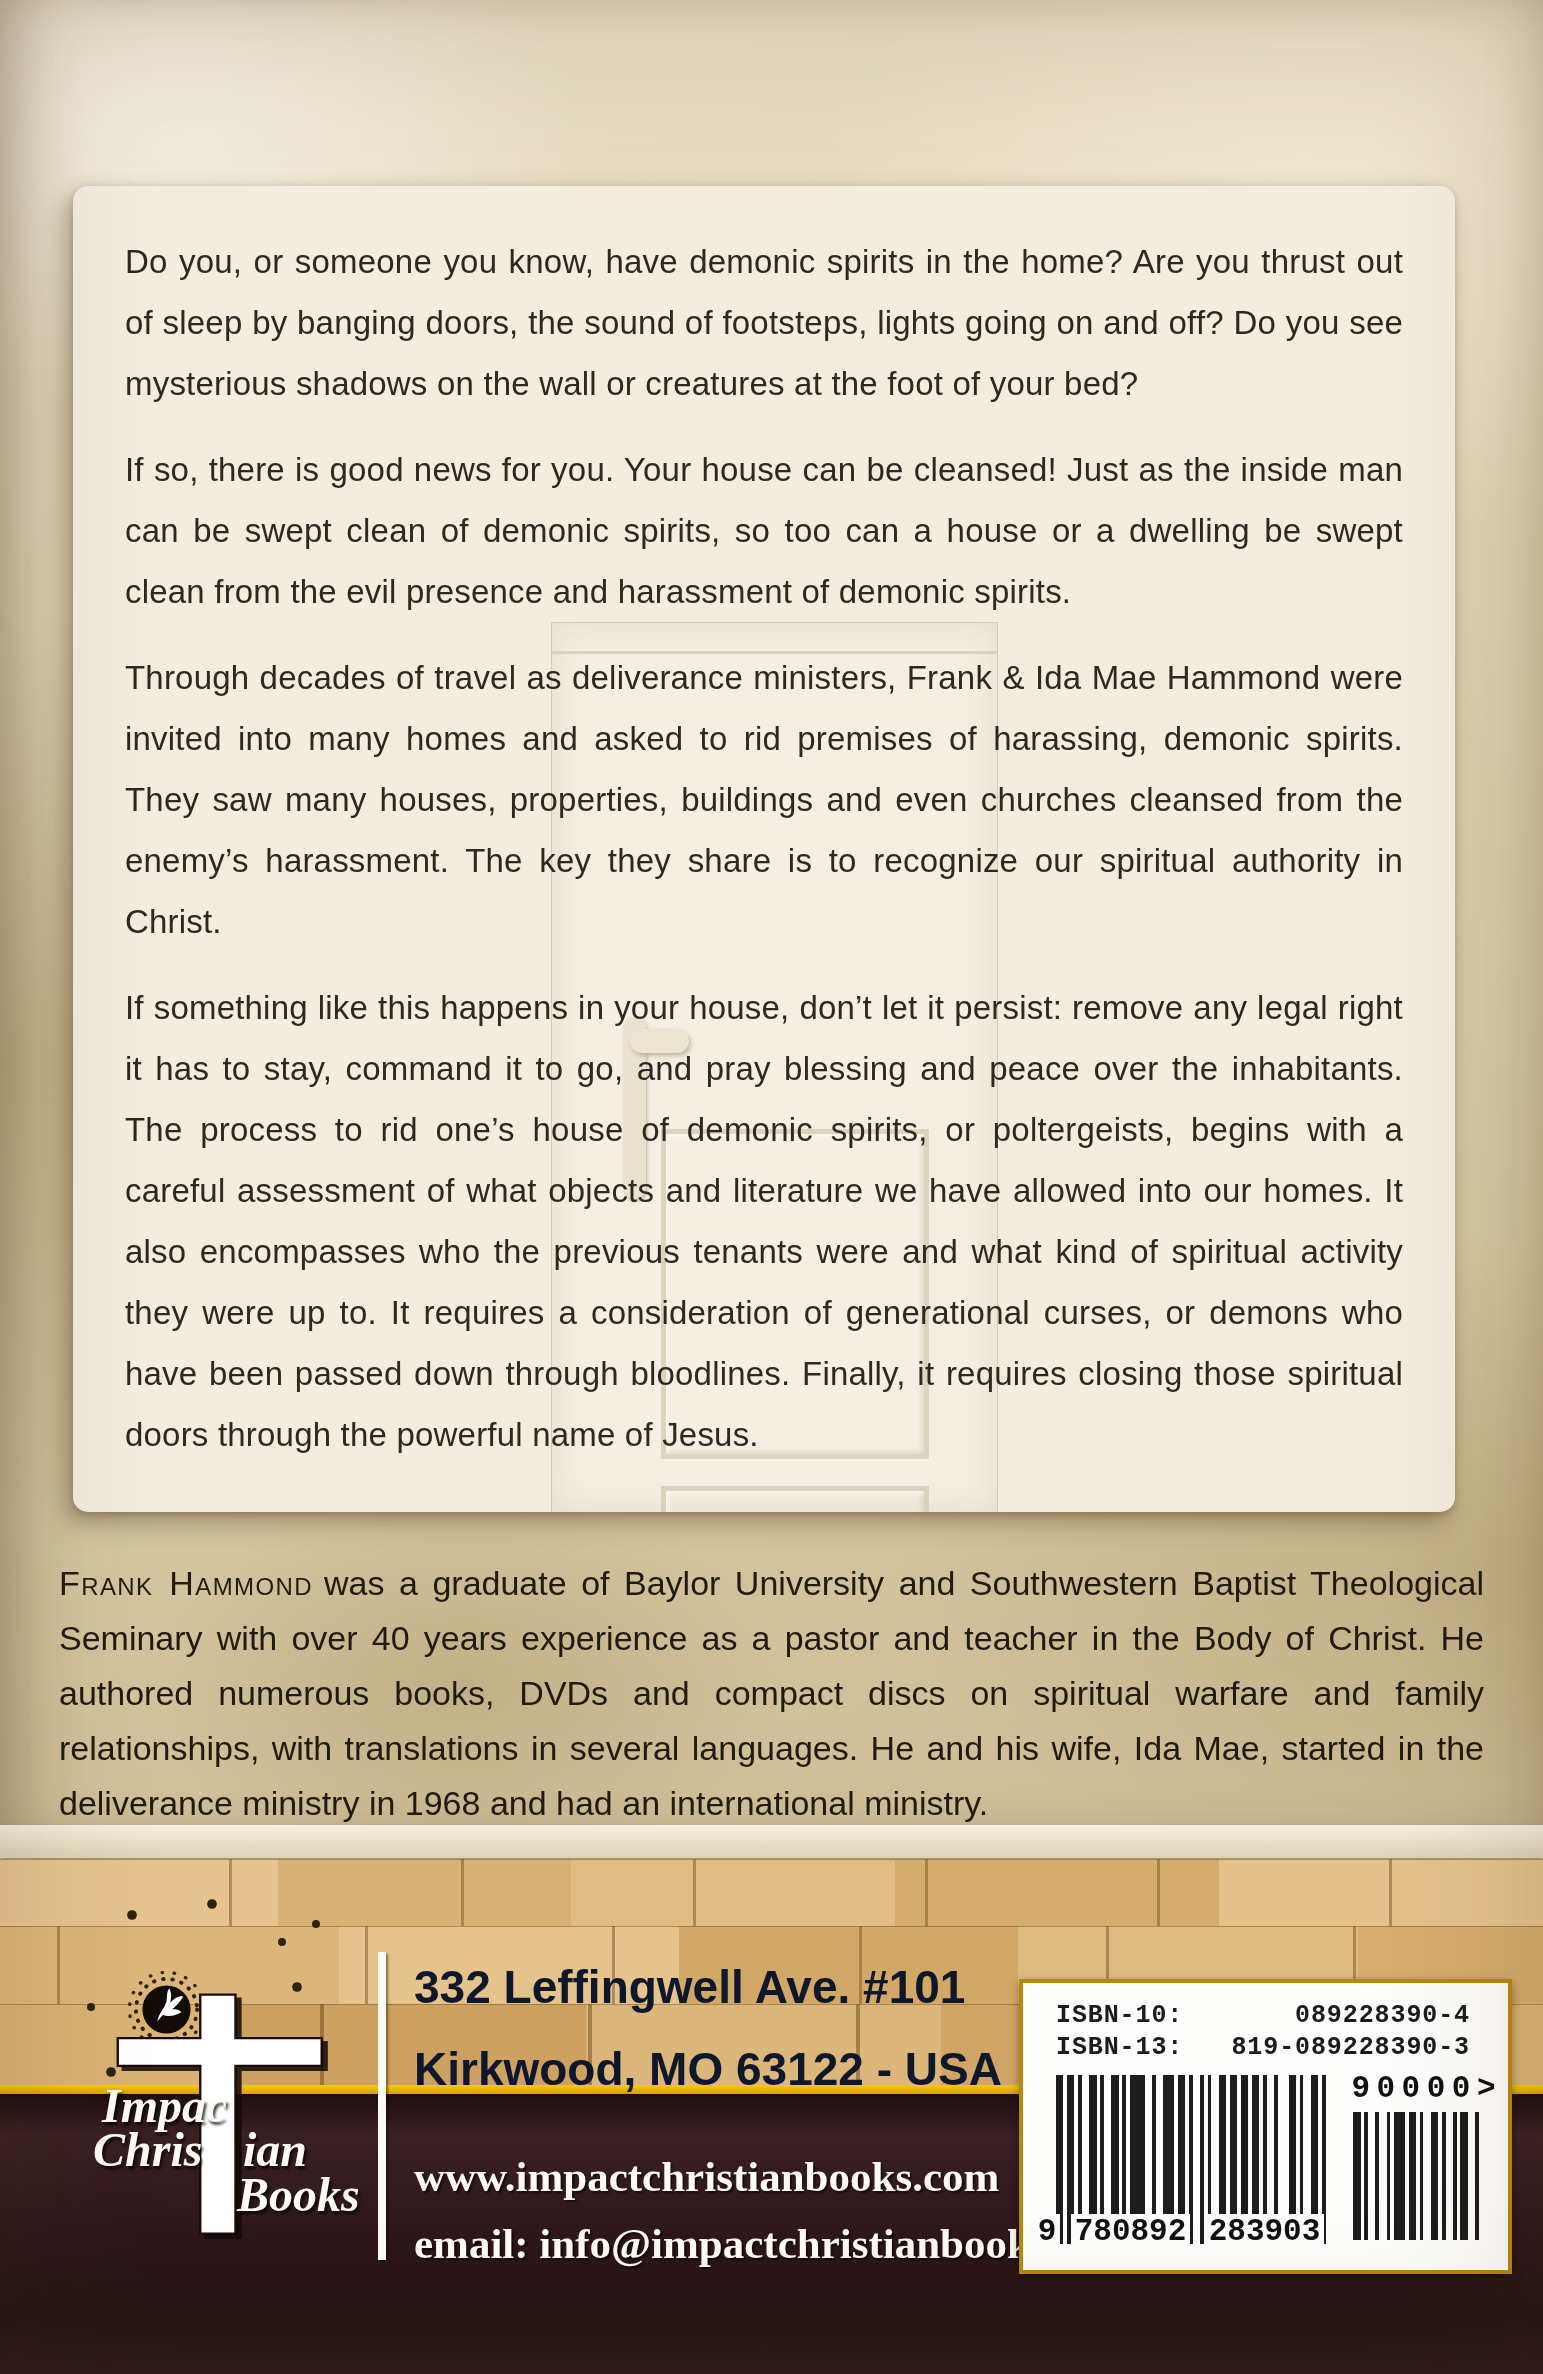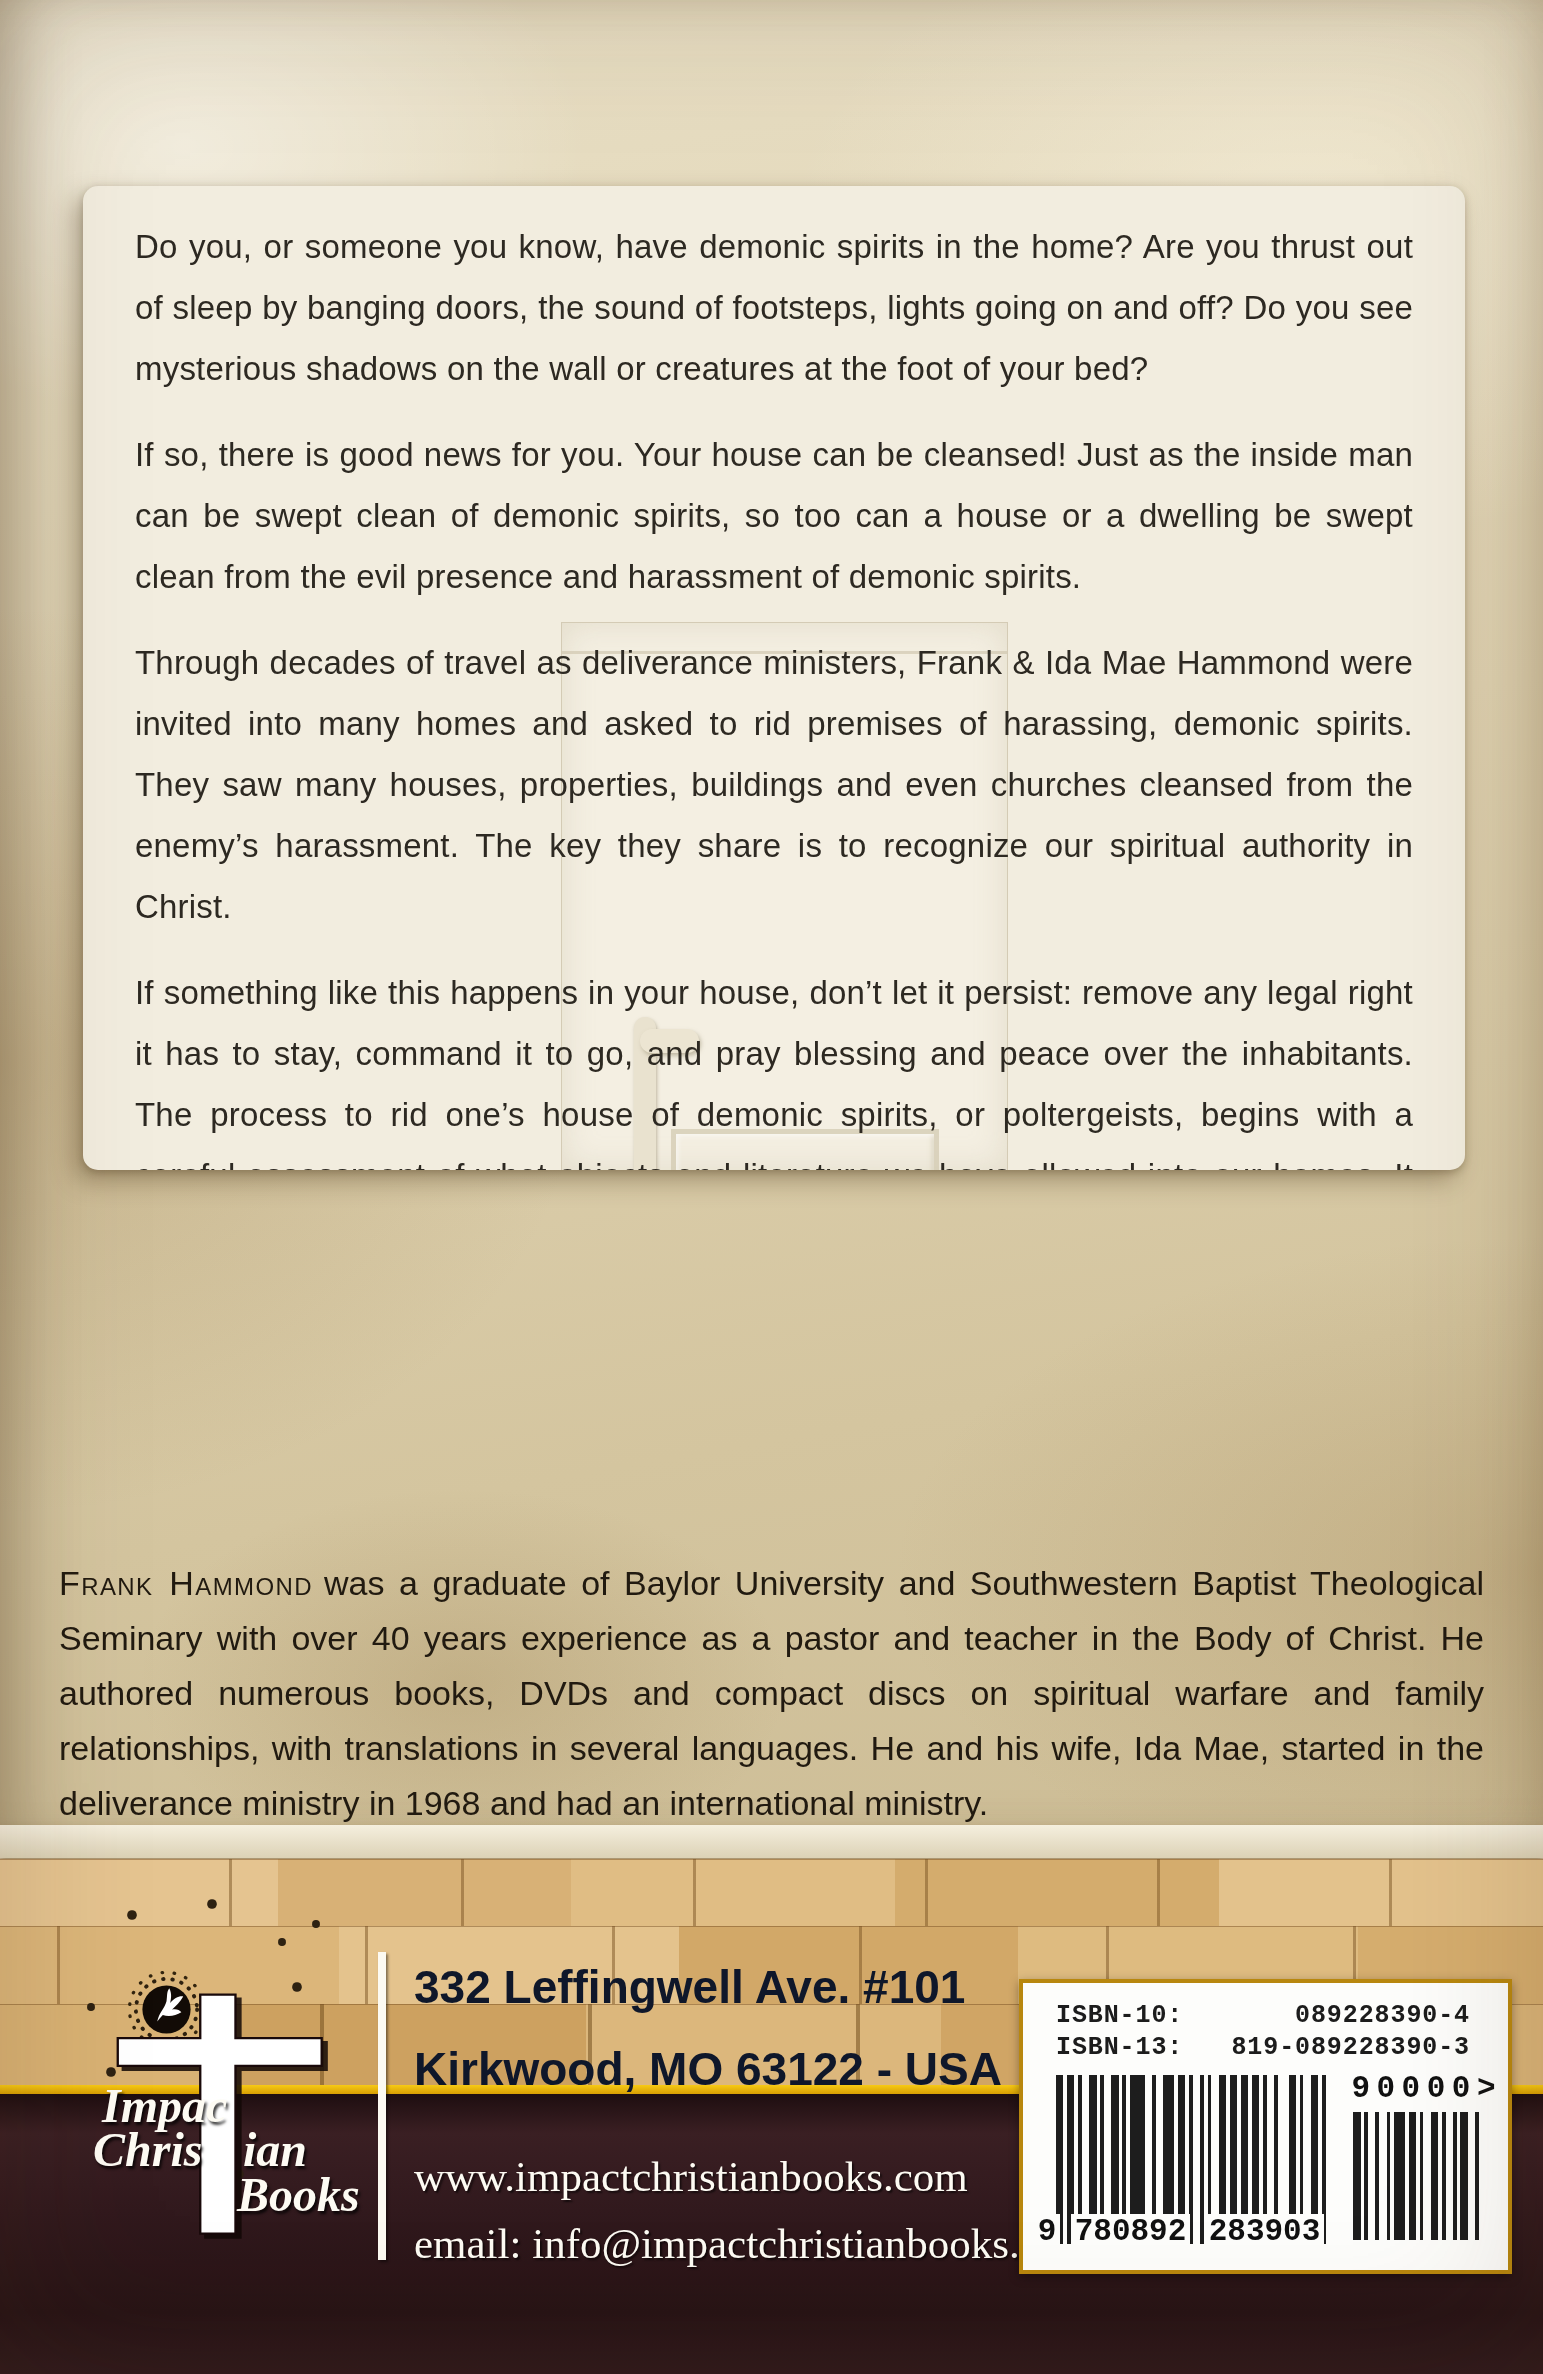--- a/index.html
+++ b/index.html
@@ -19,22 +19,22 @@
       linear-gradient(170deg,#e9e0c6 0%,#ded1b0 45%,#d4c59f 75%,#cdbd96 100%);
     box-shadow:inset 43px 0 65px -32px rgba(90,70,40,.4),
                inset -32px 0 56px -32px rgba(120,95,55,.28);}
 
   
   .title{position:absolute;left:0;top:78px;width:100%;margin:0;text-align:center;
     font-variant:small-caps;font-weight:bold;font-size:61px;letter-spacing:11px;
     word-spacing:20.4px;color:#84191b;text-shadow:0 0.9px 0.9px rgba(60,10,10,.25);}
 
   
-  .panel{position:absolute;left:83px;top:186px;width:1382px;height:984px;
-    box-sizing:border-box;padding:30px 52px;background:#f2eddf;border-radius:15px;
+  .panel{position:absolute;left:73px;top:186px;width:1382px;height:1326px;
+    box-sizing:border-box;padding:45px 52px;background:#f2eddf;border-radius:15px;
     overflow:hidden;
     box-shadow:-8.3px 11px 24px rgba(70,50,20,.35),0 2.8px 7.4px rgba(70,50,20,.25);}
   .panel p{position:relative;z-index:2;margin:0 0 25px;font-size:33px;line-height:61px;
     text-align:justify;color:#2d2922;letter-spacing:0.2px;}
   .panel p:last-child{margin-bottom:0;}
 
   
   .door{position:absolute;z-index:1;left:478px;top:436px;width:445px;bottom:0;
     background:rgba(244,239,226,.92);border:1.9px solid rgba(201,191,166,.75);border-bottom:none;
     box-shadow:inset 0 0 32px rgba(185,175,145,.3);}
@@ -87,21 +87,21 @@
   .lg.chris {left:93px;top:2122px;}
   .lg.ian   {left:243px;top:2122px;}
   .lg.books {left:237px;top:2167px;}
 
   
   .divider{position:absolute;left:378px;top:1952px;width:8.3px;height:308px;z-index:5;
     background:#fcfaf2;box-shadow:1.9px 1.9px 2.8px rgba(0,0,0,.45);}
   .address{position:absolute;left:414px;top:1946px;z-index:5;color:#0f172a;
     font-weight:bold;font-size:46px;line-height:82px;white-space:nowrap;}
   .contact{position:absolute;left:414px;top:2143px;z-index:5;color:#fdfbf3;
-    font-family:"Liberation Serif",serif;font-weight:normal;font-size:43px;line-height:67px;
+    font-family:"Liberation Serif",serif;font-weight:bold;font-size:43px;line-height:67px;
     text-shadow:1.9px 1.9px 1.9px rgba(0,0,0,.6);white-space:nowrap;}
 
   
   .isbnbox{position:absolute;left:1019px;top:1979px;width:493px;height:295px;z-index:6;
     box-sizing:border-box;background:#fdfdfb;border:4.6px solid #b8870e;
     padding:16.7px 20.4px 11px 33px;box-shadow:0 2.8px 9.3px rgba(0,0,0,.35);}
   .isbnrow{display:flex;justify-content:space-between;width:414px;
     font-family:"Liberation Mono",monospace;font-weight:bold;font-size:25px;line-height:32px;
     color:#1c1c1c;letter-spacing:0.9px;white-space:nowrap;}
   .bcwrap{position:relative;margin-top:11px;display:flex;}

